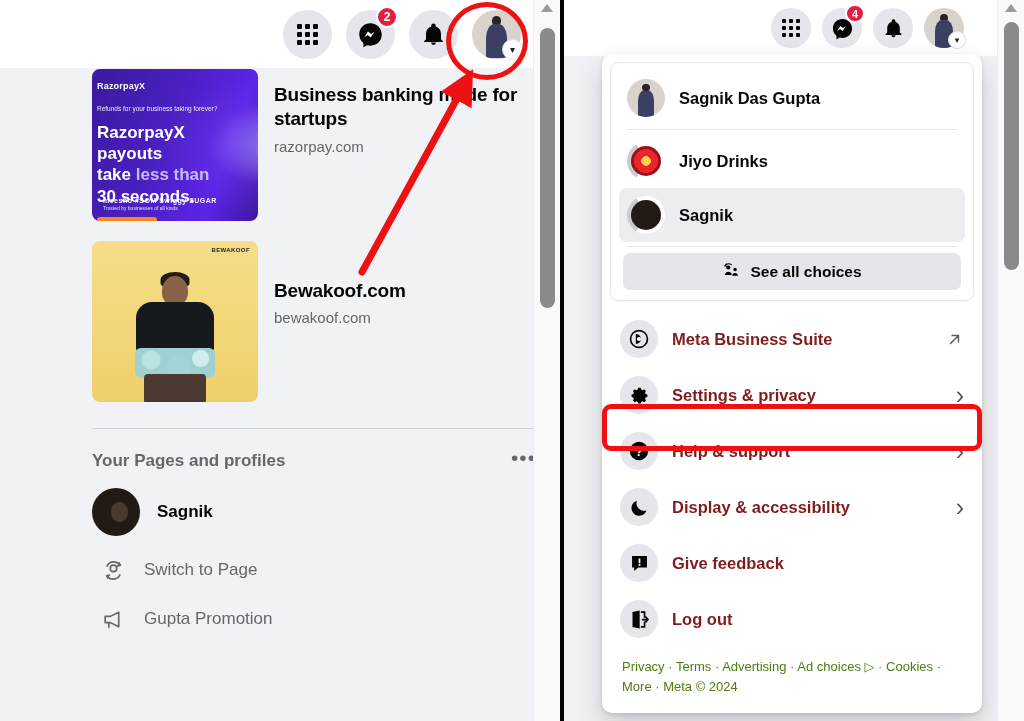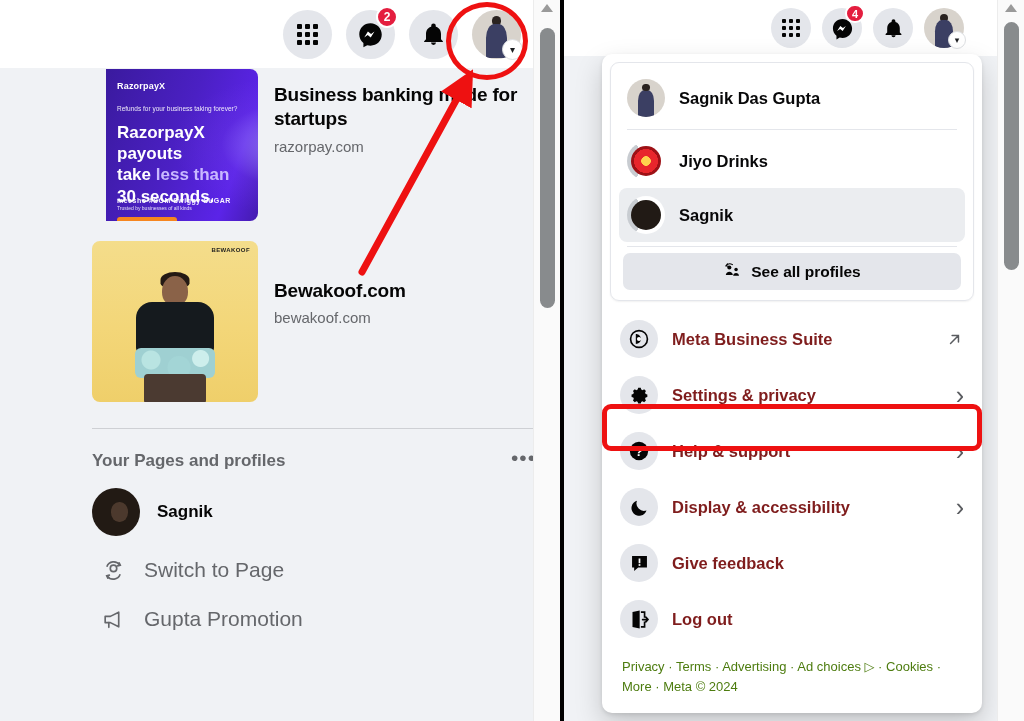--- a/index.html
+++ b/index.html
@@ -79,22 +79,21 @@
     width: 166px; height: 152px; border-radius: 8px; overflow: hidden;
     flex: 0 0 166px; position: relative;
   }
   .ad-thumb.tall { height: 161px; }
   .rzp {
     width: 100%; height: 100%;
     background:
       radial-gradient(120% 75% at 115% 50%, rgba(170,150,255,.85) 0%, rgba(120,70,235,.2) 38%, rgba(60,20,160,0) 62%),
       linear-gradient(110deg, #3a1a9e 0%, #4b20c4 45%, #5b24e8 75%, #3c189c 100%);
     position: relative; color: #fff;
-    padding: 12px 11px;
-    margin-left: 14px;
+    padding: 12px 5px;
   }
   .rzp .logo { font-size: 9px; font-weight: 800; letter-spacing: .2px; }
   .rzp .sml { font-size: 6.5px; line-height: 1.35; margin-top: 14px; opacity: .9; }
   .rzp .big { font-size: 17px; font-weight: 700; line-height: 1.25; margin-top: 8px; }
   .rzp .big em { font-style: normal; color: #c9b9ff; }
   .rzp .cta {
     margin-top: 10px; display: inline-block; background: #f6861f; color: #fff;
     font-size: 6px; font-weight: 800; padding: 5px 9px; border-radius: 3px; letter-spacing: .3px;
   }
   .rzp .foot { position: absolute; left: 11px; bottom: 10px; font-size: 5px; opacity: .85; }
@@ -123,21 +122,21 @@
   .pages-hdr { display: flex; align-items: center; justify-content: space-between;
                padding: 22px 24px 0 92px; text-align: right; }
   .pages-hdr .t { font-size: 17px; font-weight: 700; color: #65676b; }
   .dots { font-size: 21px; color: #65676b; letter-spacing: 1px; line-height: .5; padding-bottom: 6px; }
   .page-row { display: flex; align-items: center; gap: 17px; padding: 17px 0 0 92px; }
   .page-av { width: 48px; height: 48px; border-radius: 50%; background: #221a14; overflow: hidden; position: relative; }
   .page-av::after { content: ""; position: absolute; left: 40%; top: 30%; width: 34%; height: 40%;
                     background: #5b4436; border-radius: 50%; opacity: .75; }
   .page-name { font-size: 17px; font-weight: 700; color: #050505; }
   .sub-row { display: flex; align-items: center; gap: 16px; padding: 19px 0 0 98px; color: #65676b; }
-  .sub-row .lbl { font-size: 21px; }
+  .sub-row .lbl { font-size: 17px; }
   .sub-ico { width: 30px; height: 30px; display: flex; align-items: center; justify-content: center; }
 
   
   .sb-track {
     position: absolute; top: 0; right: 0; width: 27px; height: 721px;
     background: #fafafa; border-left: 1px solid #ececec;
   }
   .sb-arrow {
     position: absolute; top: 4px; left: 50%; transform: translateX(-50%);
     width: 0; height: 0; border-left: 6px solid transparent; border-right: 6px solid transparent;
@@ -413,21 +412,21 @@
         <div class="prof-sep"></div>
 
         <div class="see-all">
           <svg width="19" height="19" viewBox="0 0 24 24">
             <circle cx="8" cy="7" r="2.6" fill="#050505"></circle>
             <path d="M3.6 16.5c0-2.6 2-4.2 4.4-4.2s4.4 1.6 4.4 4.2z" fill="#050505"></path>
             <circle cx="16.5" cy="9.5" r="2.2" fill="#050505"></circle>
             <path d="M12.8 17.5c0-2.2 1.7-3.6 3.7-3.6s3.7 1.4 3.7 3.6z" fill="#050505"></path>
             <path d="M4 4.6a6 6 0 0 1 8-1.2M5.6 2.2L3.6 4.8l3 .5" fill="none" stroke="#050505" stroke-width="1.3" stroke-linecap="round"></path>
           </svg>
-          <span>See all profiles</span>
+          <span>See all choices</span>
         </div>
       </div>
 
       <div class="menu">
 
         <div class="menu-item">
           <span class="mi-icon">
             <svg width="22" height="22" viewBox="0 0 24 24" fill="none" stroke="#050505" stroke-width="1.8">
               <circle cx="12" cy="12" r="9.2"></circle>
               <path d="M8.5 6.6c3.2 0 5.6 2.4 5.6 5.4s-2.4 5.4-5.6 5.4z" fill="#050505" stroke="none"></path>

